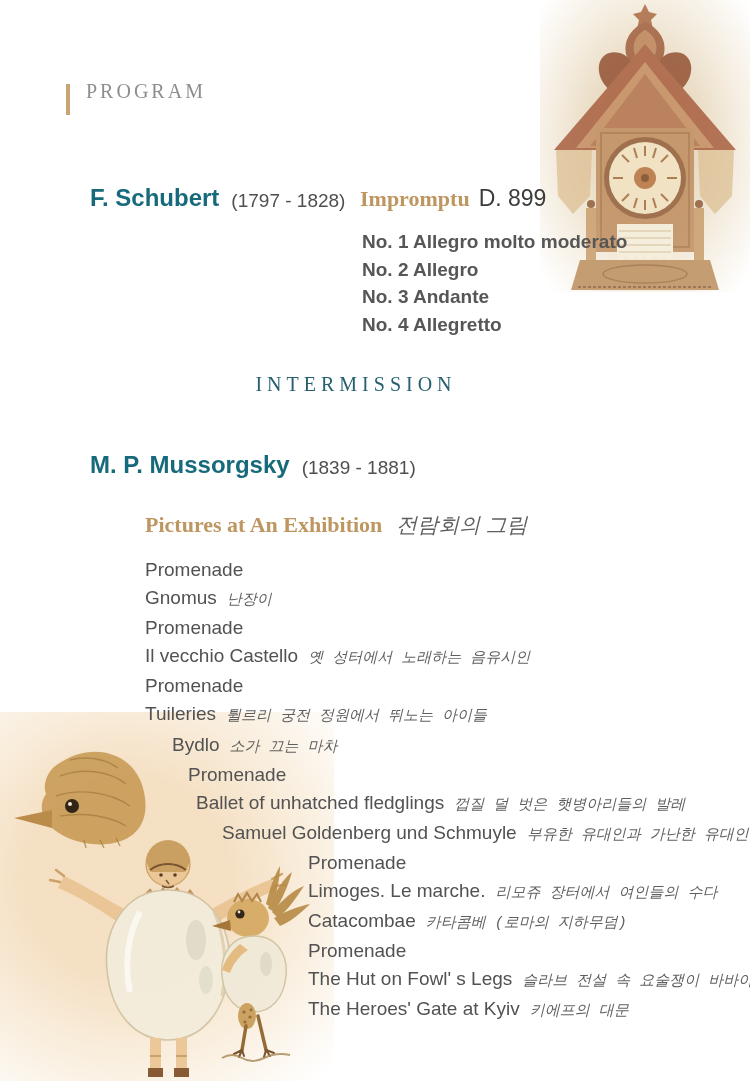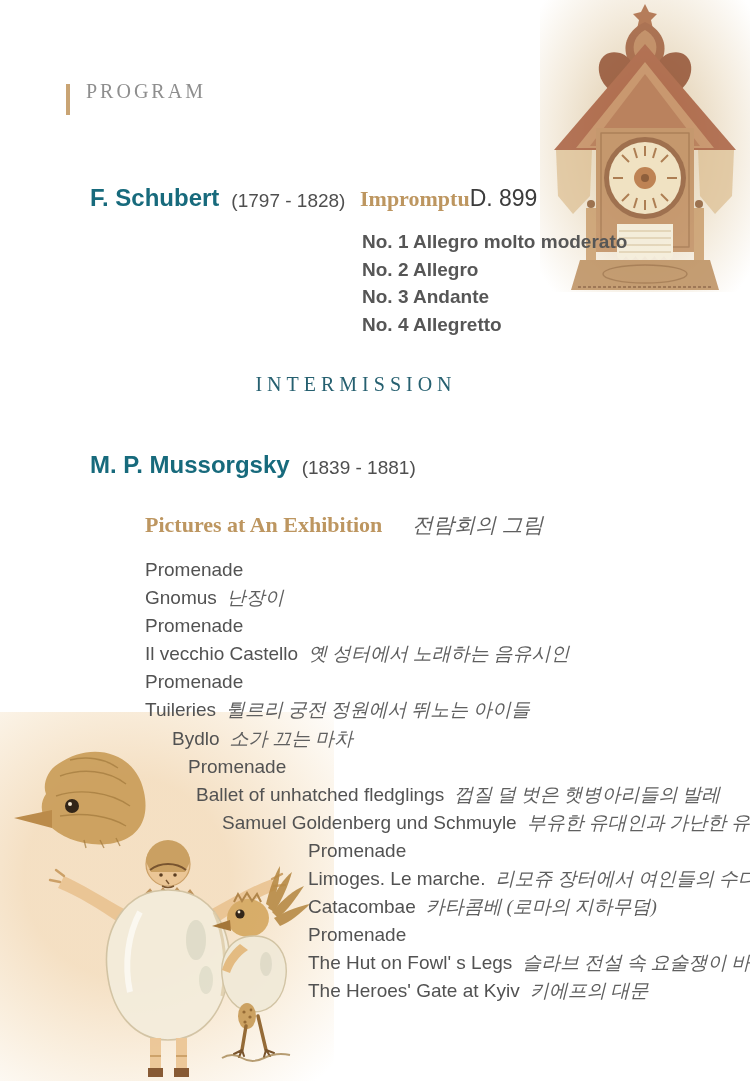--- a/index.html
+++ b/index.html
@@ -14,40 +14,40 @@
     font-family:"Liberation Serif", serif;font-size:20px;font-weight:400;
     letter-spacing:3px;color:#8e8e8e;
   }
   
   .composer-row{position:absolute;display:flex;align-items:flex-end;gap:12px;z-index:2;white-space:nowrap;}
   #schubert-row{left:90px;top:184px;}
   #mussorgsky-row{left:90px;top:451px;}
   .composer-name{font-size:24px;font-weight:bold;color:#176a7c;}
   .composer-dates{font-size:19px;color:#4f4f4f;}
   
-  .work-row{position:absolute;display:flex;align-items:baseline;z-index:2;white-space:nowrap;}
+  .work-row{position:absolute;display:flex;align-items:baseline;gap:9px;z-index:2;white-space:nowrap;}
   #impromptu-row{left:360px;top:185px;}
-  #pictures-row{left:145px;top:511px;gap:30px;}
+  #pictures-row{left:145px;top:511px;gap:14px;}
   .work-title-serif{font-family:"Liberation Serif", serif;font-weight:600;font-size:22px;color:#bd9660;}
   .work-catalog{font-size:23px;color:#3c3c3c;}
   .kr-sub{font-family:"Liberation Serif", serif;font-style:italic;color:#5f5f5f;}
   #pictures-row .kr-sub{font-size:21px;}
   
   #schubert-movements{position:absolute;left:362px;top:228px;z-index:2;font-weight:bold;}
   .p1-row{font-size:19px;color:#565656;line-height:27.5px;white-space:nowrap;}
   
   .intermission{
     position:absolute;left:0;top:373px;width:712px;text-align:center;z-index:2;
     font-family:"Liberation Serif", serif;font-size:20px;letter-spacing:5px;color:#266070;
   }
   
   #mussorgsky-movements{position:absolute;left:145px;top:556px;z-index:3;}
   .mv-row{line-height:27.1px;white-space:nowrap;}
   .mv-title{font-size:19px;color:#525252;}
-  .mv-kr{font-size:19px;margin-left:10px;}
+  .mv-kr{font-size:15px;margin-left:10px;font-family:Liberation Mono, monospace;}
   
   .clock-photo{position:absolute;left:540px;top:0;width:210px;height:292px;z-index:1;}
   .clock-bg{position:absolute;left:0;top:0;right:0;bottom:0;
     background:radial-gradient(ellipse at 50% 48%, rgba(229,212,184,0.95) 28%, rgba(236,222,198,0.6) 60%, rgba(255,255,255,0) 94%);}
   .clock-photo svg{position:absolute;left:0;top:0;filter:blur(0.4px);}
   .chicks-photo{position:absolute;left:0;top:712px;width:334px;height:369px;z-index:1;}
   .chicks-bg{position:absolute;left:0;top:0;right:0;bottom:0;
     background:radial-gradient(ellipse at 38% 45%, rgba(244,222,192,0.95) 35%, rgba(247,231,207,0.65) 65%, rgba(255,255,255,0) 96%);}
   .chicks-photo svg{position:absolute;left:0;top:0;filter:blur(0.3px);}
 </style>

